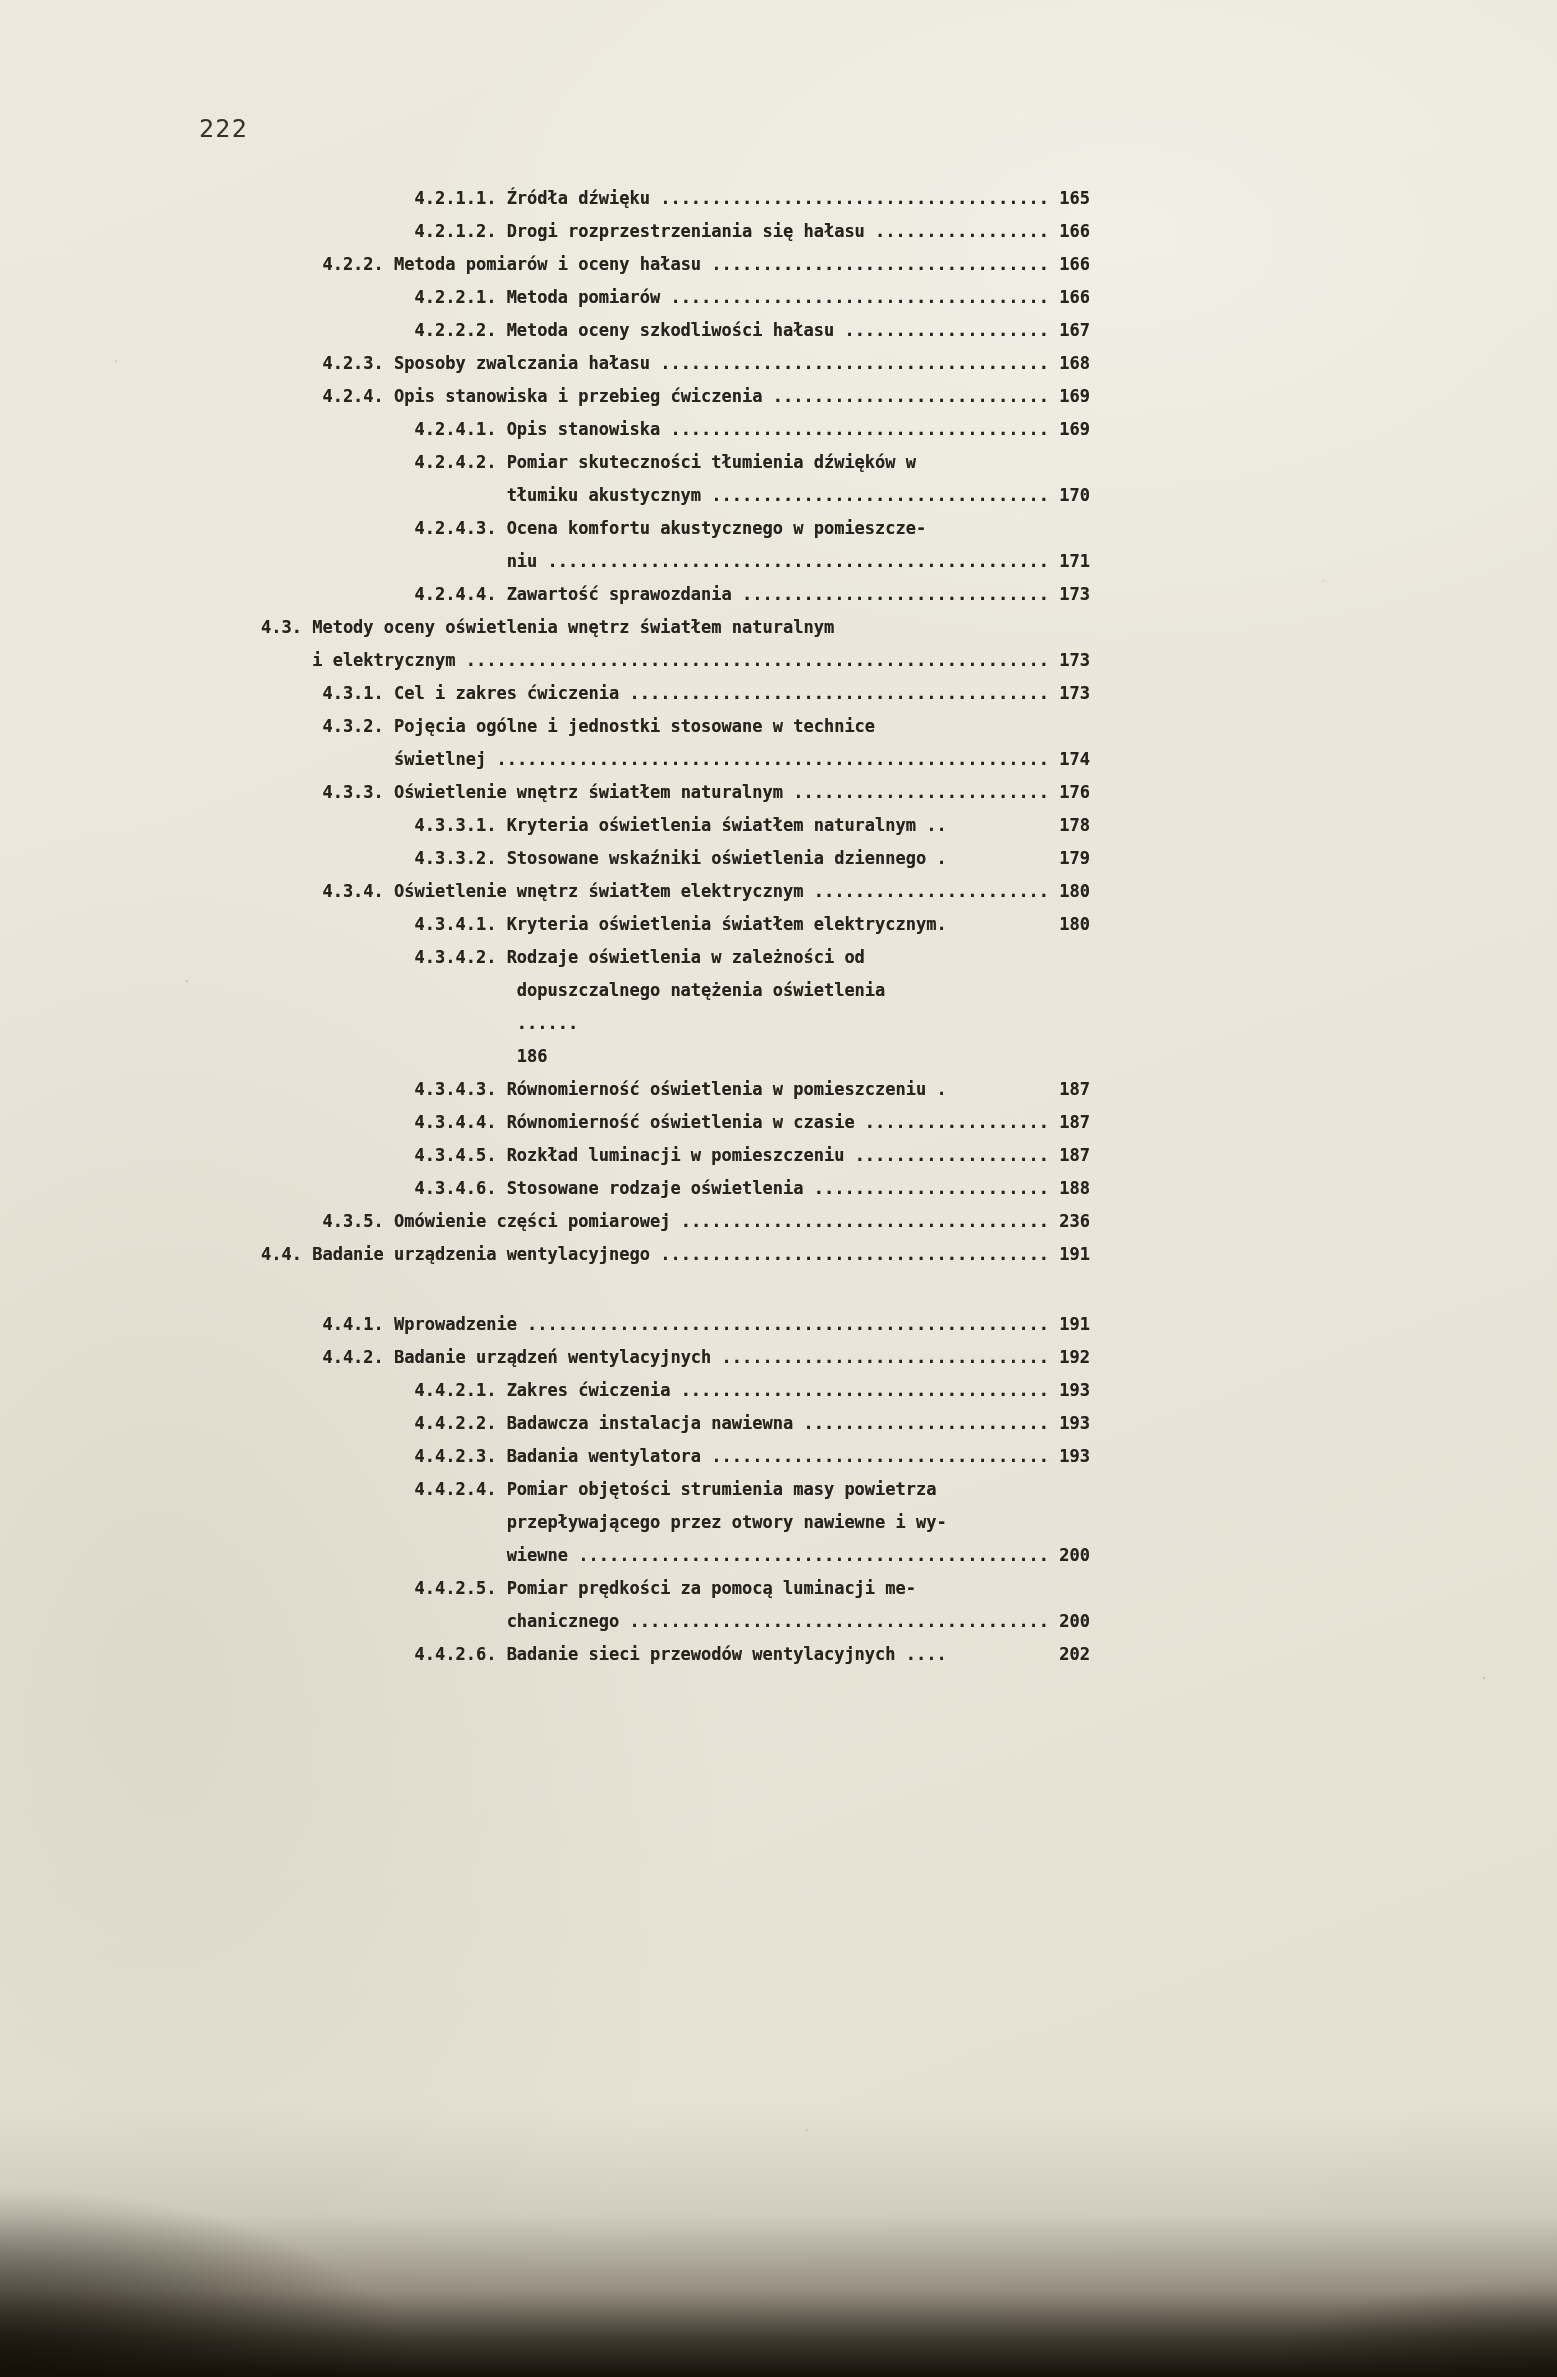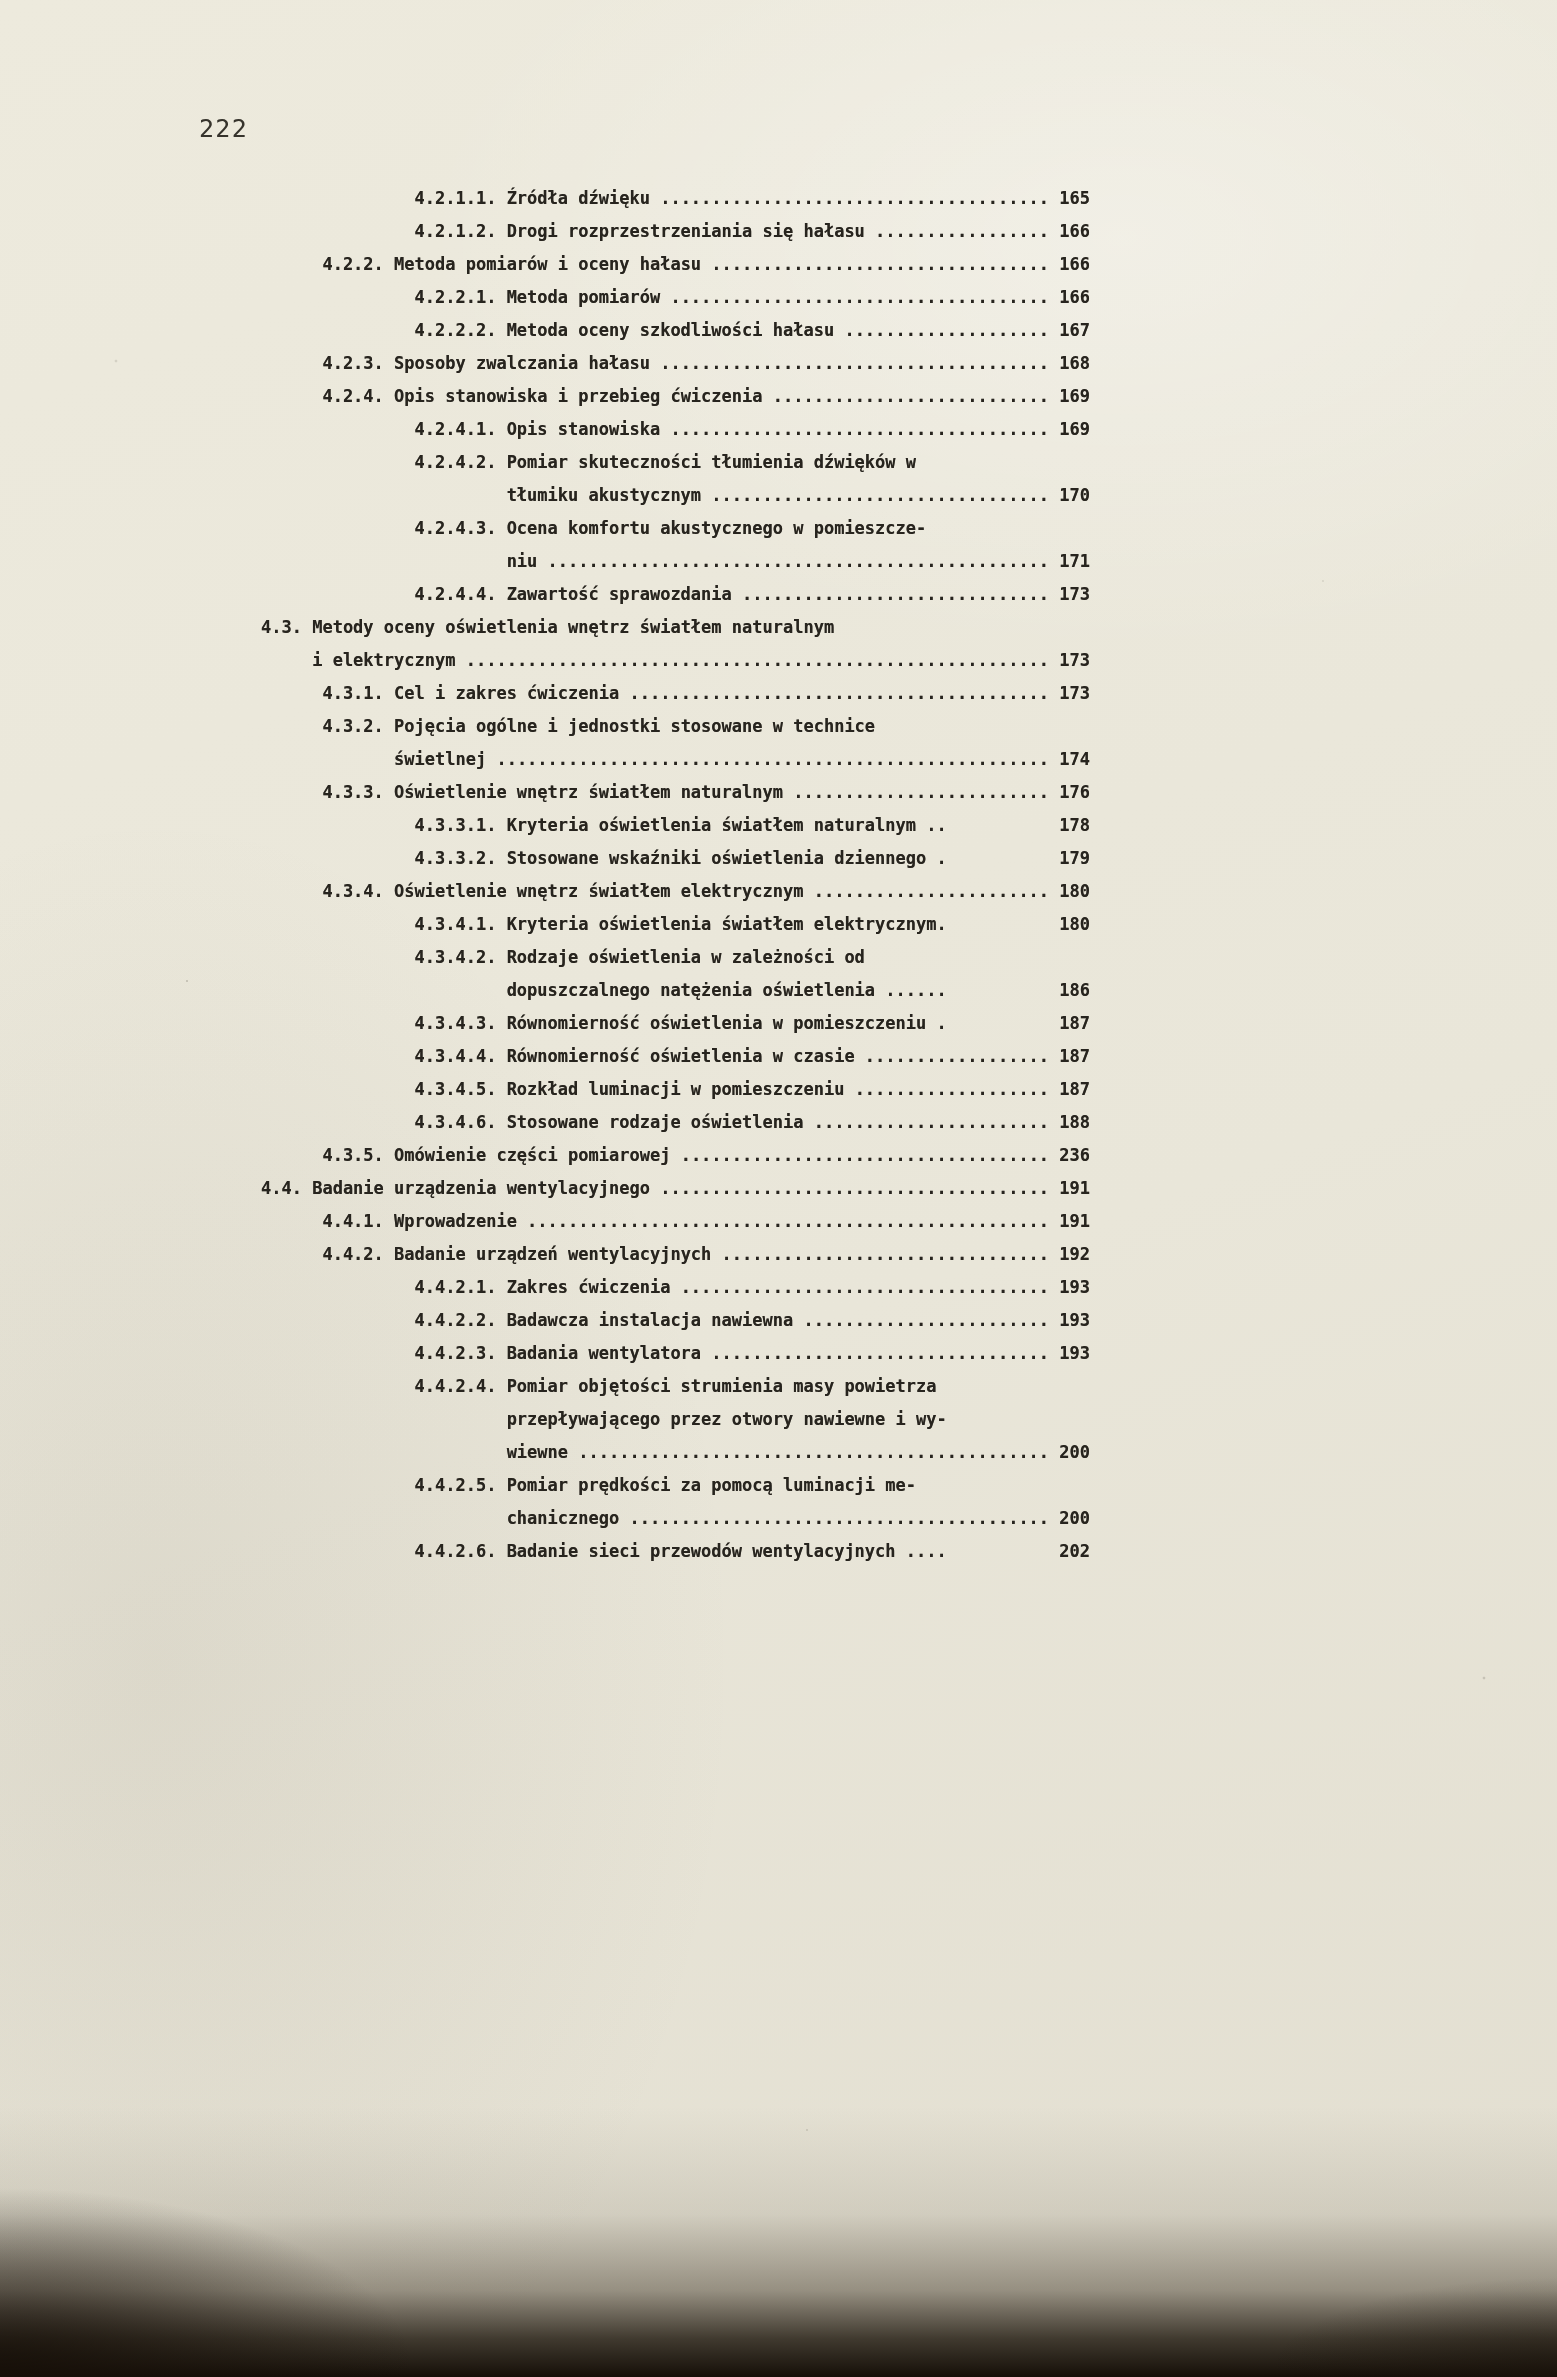--- a/index.html
+++ b/index.html
@@ -236,21 +236,21 @@
         <div class="line" style="padding-left: 15ch;">
           <span class="txt">4.3.4.1. Kryteria oświetlenia światłem elektrycznym.</span>
           <span class="leader"></span>
           <span class="pg">180</span>
         </div>
       </div>
       <div class="entry">
         <div class="line" style="padding-left: 15ch;">
           <span class="txt">4.3.4.2. Rodzaje oświetlenia w zależności od</span>
         </div>
-        <div class="line" style="padding-left: 24ch;">
+        <div class="line" style="padding-left: 24ch; flex-direction: column;">
           <span class="txt">dopuszczalnego natężenia oświetlenia</span>
           <span class="leader">......</span>
           <span class="pg">186</span>
         </div>
       </div>
       <div class="entry">
         <div class="line" style="padding-left: 15ch;">
           <span class="txt">4.3.4.3. Równomierność oświetlenia w pomieszczeniu</span>
           <span class="leader">.</span>
           <span class="pg">187</span>
@@ -285,21 +285,21 @@
         </div>
       </div>
       <div class="entry">
         <div class="line" style="padding-left: 0ch;">
           <span class="txt">4.4. Badanie urządzenia wentylacyjnego</span>
           <span class="leader">........................................................................................................................................................................................................</span>
           <span class="pg">191</span>
         </div>
       </div>
       <div class="entry">
-        <div class="line" style="padding-left: 6ch;">
+        <div class="line" style="padding-left: 6ch; margin-top: 37px;">
           <span class="txt">4.4.1. Wprowadzenie</span>
           <span class="leader">........................................................................................................................................................................................................</span>
           <span class="pg">191</span>
         </div>
       </div>
       <div class="entry">
         <div class="line" style="padding-left: 6ch;">
           <span class="txt">4.4.2. Badanie urządzeń wentylacyjnych</span>
           <span class="leader">........................................................................................................................................................................................................</span>
           <span class="pg">192</span>

